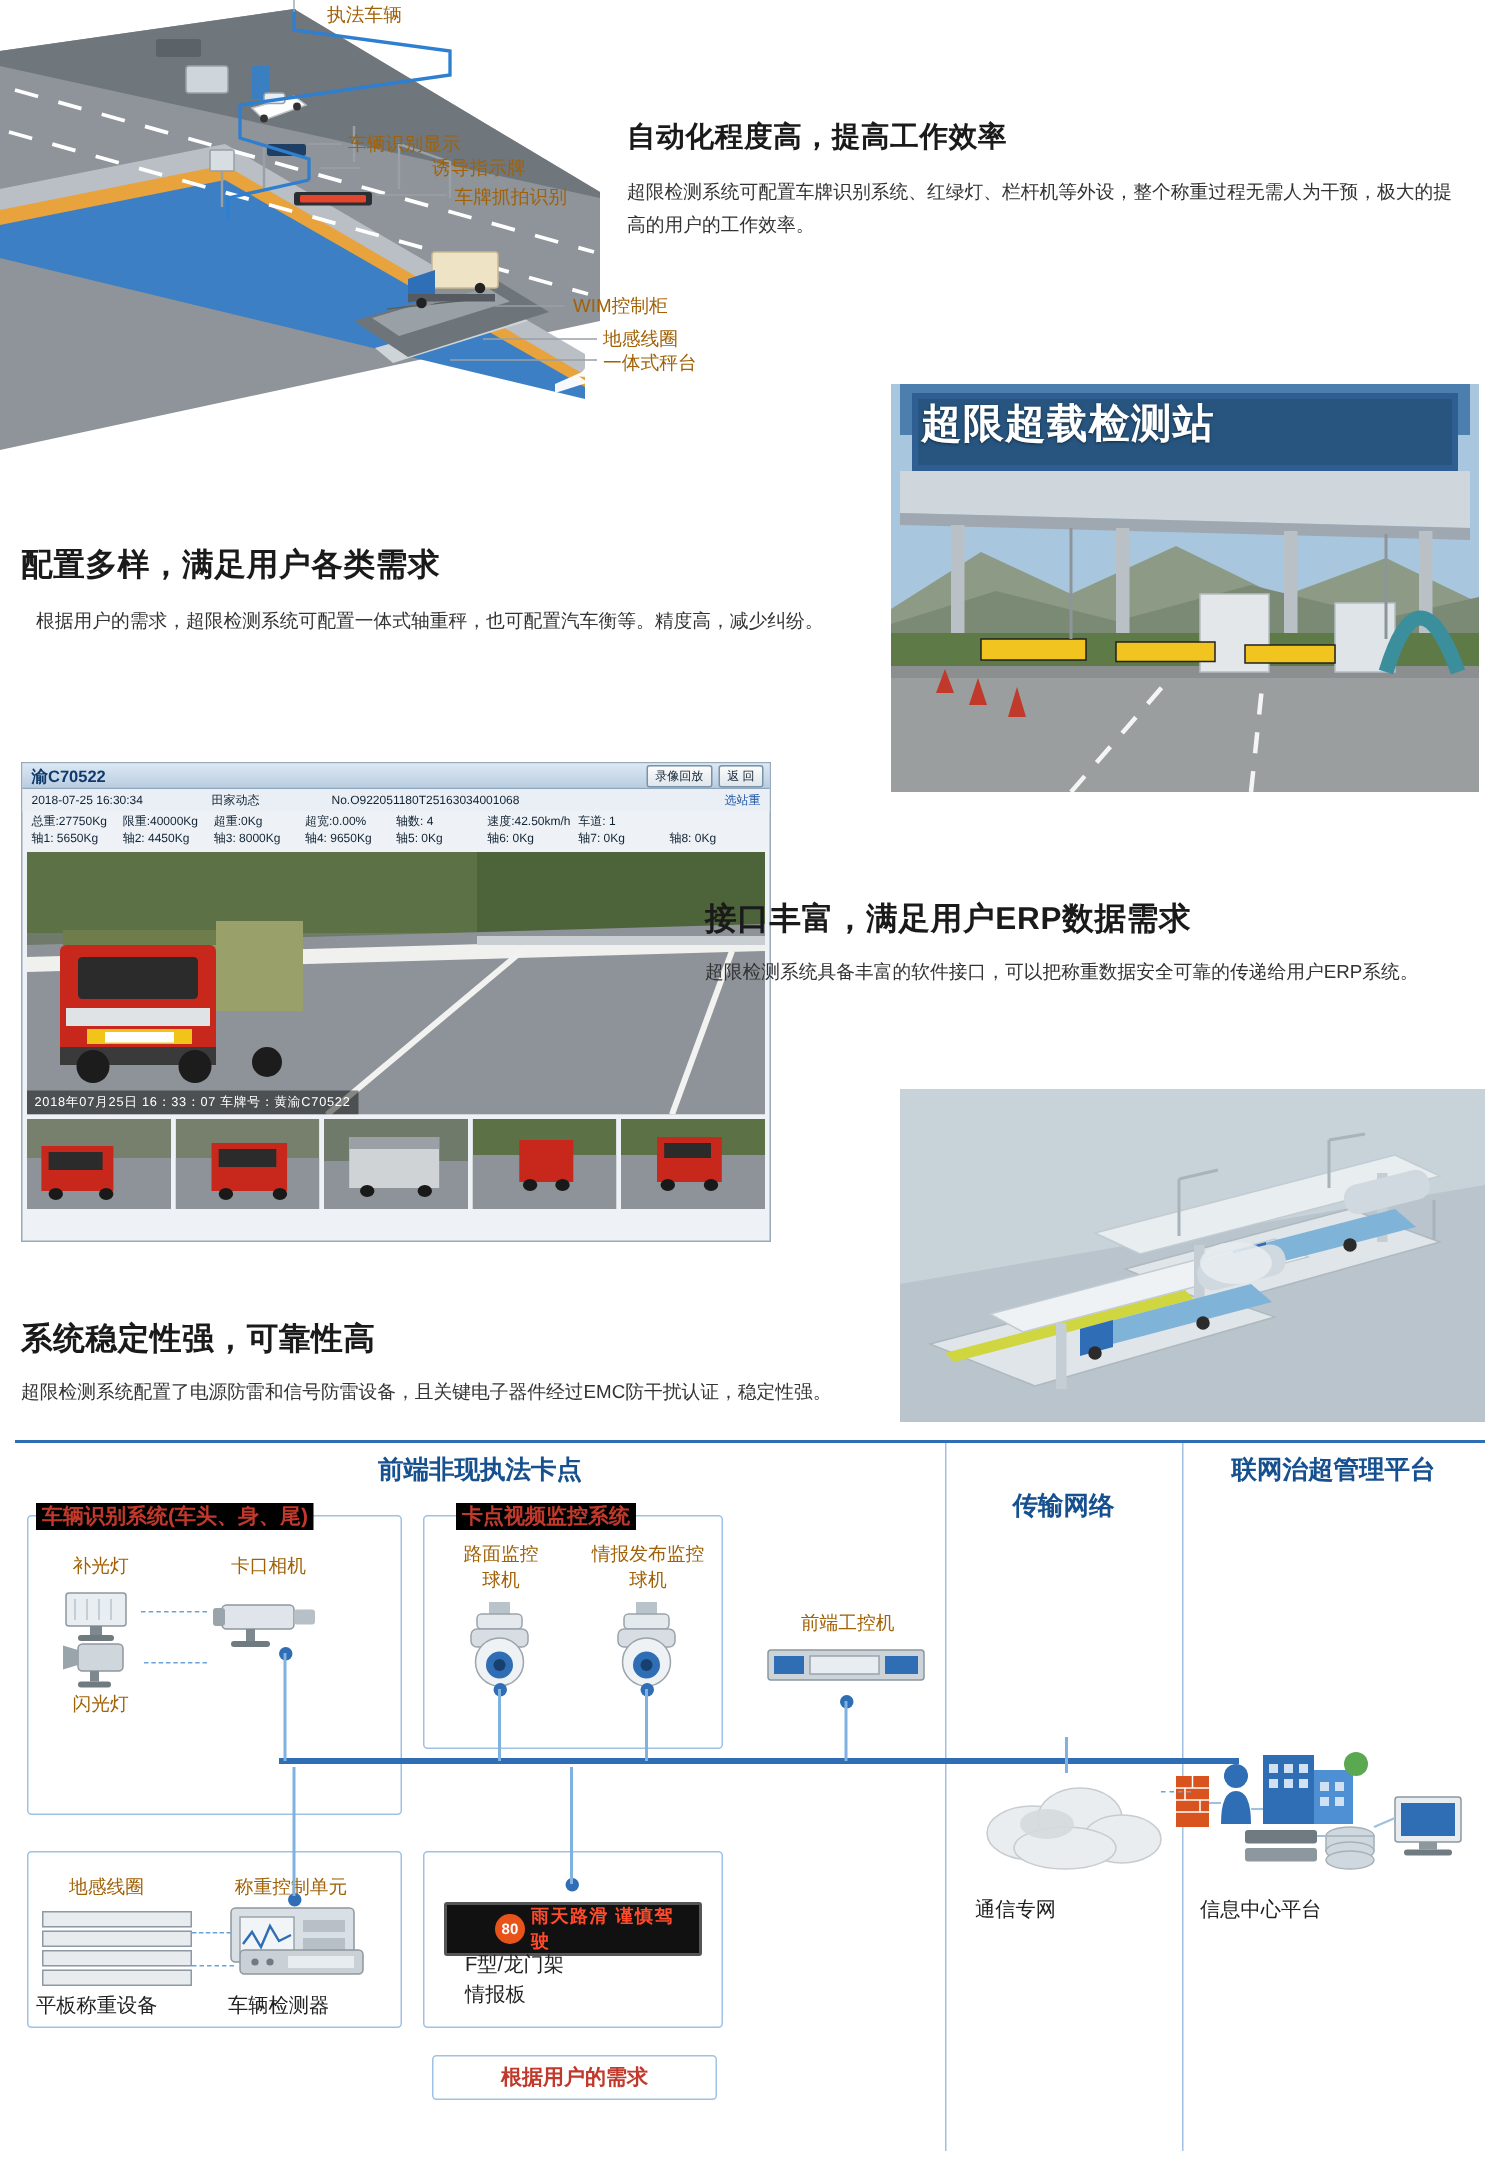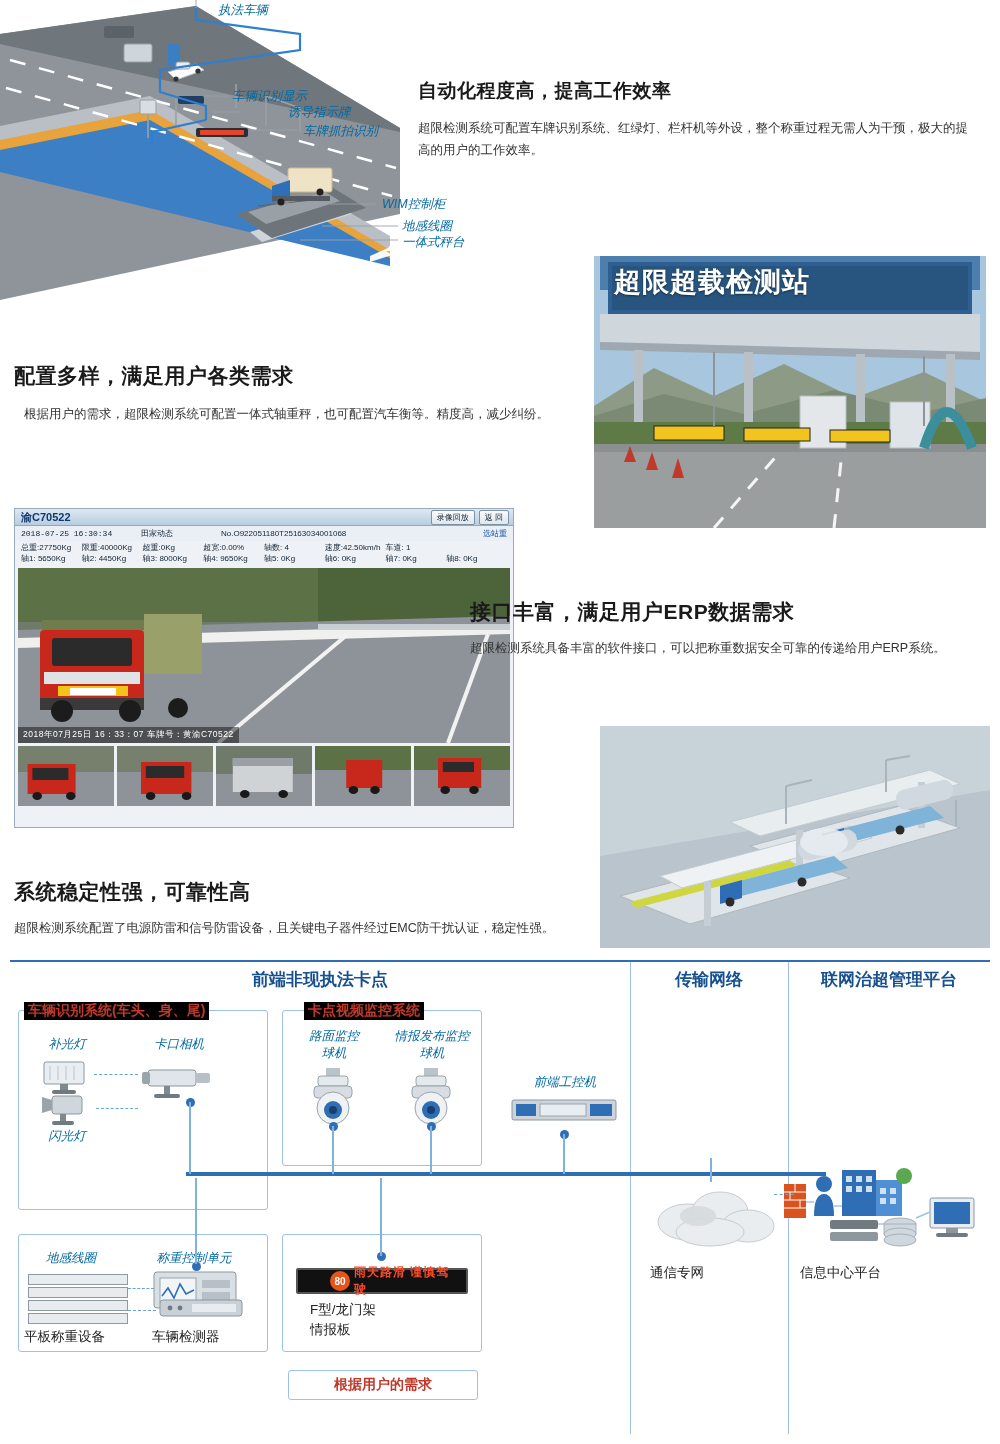--- a/index.html
+++ b/index.html
@@ -69,21 +69,21 @@
   #arch { position:absolute; left:10px; top:960px; width:980px; height:474px;
           border-top:2px solid #2f6db5; }
   .arch-band { position:absolute; top:0; height:34px; display:flex; align-items:center;
                justify-content:center; font-size:17px; font-weight:bold; color:#17508f; }
   .vline { position:absolute; width:1px; background:#9fc0e0; top:0; bottom:0; }
   .hr-blue { position:absolute; background:#2f6db5; }
 
   .grp { position:absolute; border:1px solid #9ec2e6; border-radius:3px; }
   .grp-label { position:absolute; font-size:14px; font-weight:bold; color:#c0392b;
                background:#000000; padding:0 4px; white-space:nowrap; }
-  .node-label { position:absolute; font-size:12.5px; color:#0369a1; text-align:center; line-height:1.35;font-style:italic; }
+  .node-label { position:absolute; font-size:12.5px; color:#a16207; text-align:center; line-height:1.35; }
   .dot { position:absolute; width:9px; height:9px; border-radius:50%; background:#2f6db5; }
   .link { position:absolute; background:#7fb2e0; }
   .link.dash { background:none; border-top:1px dashed #6aa3d8; height:0; }
 
   .devbox { position:absolute; }
 
   
   .board { position:absolute; background:#111; border:2px solid #555; border-radius:2px;
            display:flex; align-items:center; padding:2px 4px; gap:4px; }
   .board .spd { width:20px; height:20px; border-radius:50%; background:#e8531a; color:#fff;
@@ -258,21 +258,21 @@
 </div>
 
 <div id="sw">
   <div class="sw-top">
     <div class="sw-plate">渝C70522</div>
     <div class="sw-btn">录像回放</div>
     <div class="sw-btn">返 回</div>
   </div>
 
   <div class="sw-row hdr">
-    <span class="sw-cell" style="width:120px;font-family:Liberation Mono, monospace;">2018-07-25  16:30:34</span>
+    <span class="sw-cell" style="width:120px;">2018-07-25  16:30:34</span>
     <span class="sw-cell" style="width:80px;">田家动态</span>
     <span class="sw-cell">No.O922051180T25163034001068</span>
     <span class="sw-link">选站重</span>
   </div>
 
   <div class="sw-grid">
     <span>总重:27750Kg</span>
     <span>限重:40000Kg</span>
     <span>超重:0Kg</span>
     <span>超宽:0.00%</span>
@@ -435,21 +435,21 @@
   <div class="sec-title" style="font-size:21px;">系统稳定性强，可靠性高</div>
   <div class="sec-body">超限检测系统配置了电源防雷和信号防雷设备，且关键电子器件经过EMC防干扰认证，稳定性强。</div>
 </div>
 
 <div id="arch">
 
   <div class="vline" style="left:620px;"></div>
   <div class="vline" style="left:778px;"></div>
 
   <div class="arch-band" style="left:0; width:620px;">前端非现执法卡点</div>
-  <div class="arch-band" style="left:620px; width:158px;">传输网络</div>
+  <div class="arch-band" style="left:620px; width:158px;margin-top:24px;">传输网络</div>
   <div class="arch-band" style="left:778px; width:202px;">联网治超管理平台</div>
 
   <div class="grp" style="left:8px; top:48px; width:250px; height:200px;"></div>
   <div class="grp-label" style="left:14px; top:40px;">车辆识别系统(车头、身、尾)</div>
 
   <div class="node-label" style="left:22px; top:74px; width:70px;">补光灯</div>
   <div class="devbox" style="left:28px; top:94px;">
     <svg width="58" height="40" viewBox="0 0 58 40">
       <rect x="6" y="6" width="40" height="22" rx="2" fill="#e9eef2" stroke="#8d979e"></rect>
       <g stroke="#b9c3ca">
@@ -564,21 +564,21 @@
       <circle cx="12" cy="12" r="2.4" fill="#6f7a81"></circle>
       <circle cx="22" cy="12" r="2.4" fill="#6f7a81"></circle>
       <rect x="34" y="8" width="44" height="8" fill="#e7ecf0"></rect>
     </svg>
   </div>
   <div class="cap" style="left:142px; top:366px; width:110px;">车辆检测器</div>
   <div class="link dash" style="left:118px; top:326px; width:26px;"></div>
   <div class="link dash" style="left:118px; top:348px; width:28px;"></div>
 
   <div class="grp" style="left:272px; top:272px; width:200px; height:118px;"></div>
-  <div class="board" style="left:286px; top:306px; width:172px; height:26px;padding-left:32px;">
+  <div class="board" style="left:286px; top:306px; width:172px; height:36px;padding-left:32px;">
     <div class="spd">80</div>
     <div class="msg">雨天路滑  谨慎驾驶</div>
   </div>
   <div class="dot" style="left:367px; top:290px;"></div>
   <div class="link" style="left:370px; top:216px; width:2px; height:78px;"></div>
   <div class="cap" style="left:300px; top:338px; width:146px; white-space:pre-line; line-height:1.5;">F型/龙门架
 情报板</div>
   <div class="cap-red" style="left:278px; top:408px; width:190px; border:1px solid #9ec2e6; padding:5px 0; border-radius:3px;">根据用户的需求</div>
 
   <div class="devbox" style="left:638px; top:216px;">

